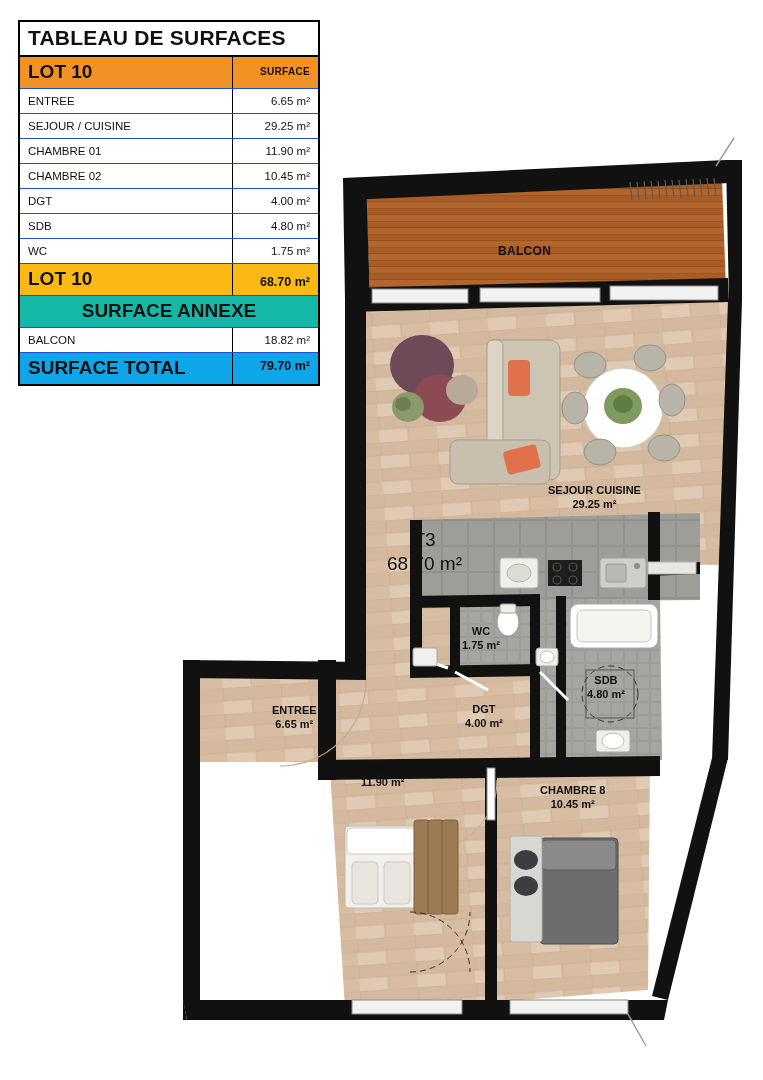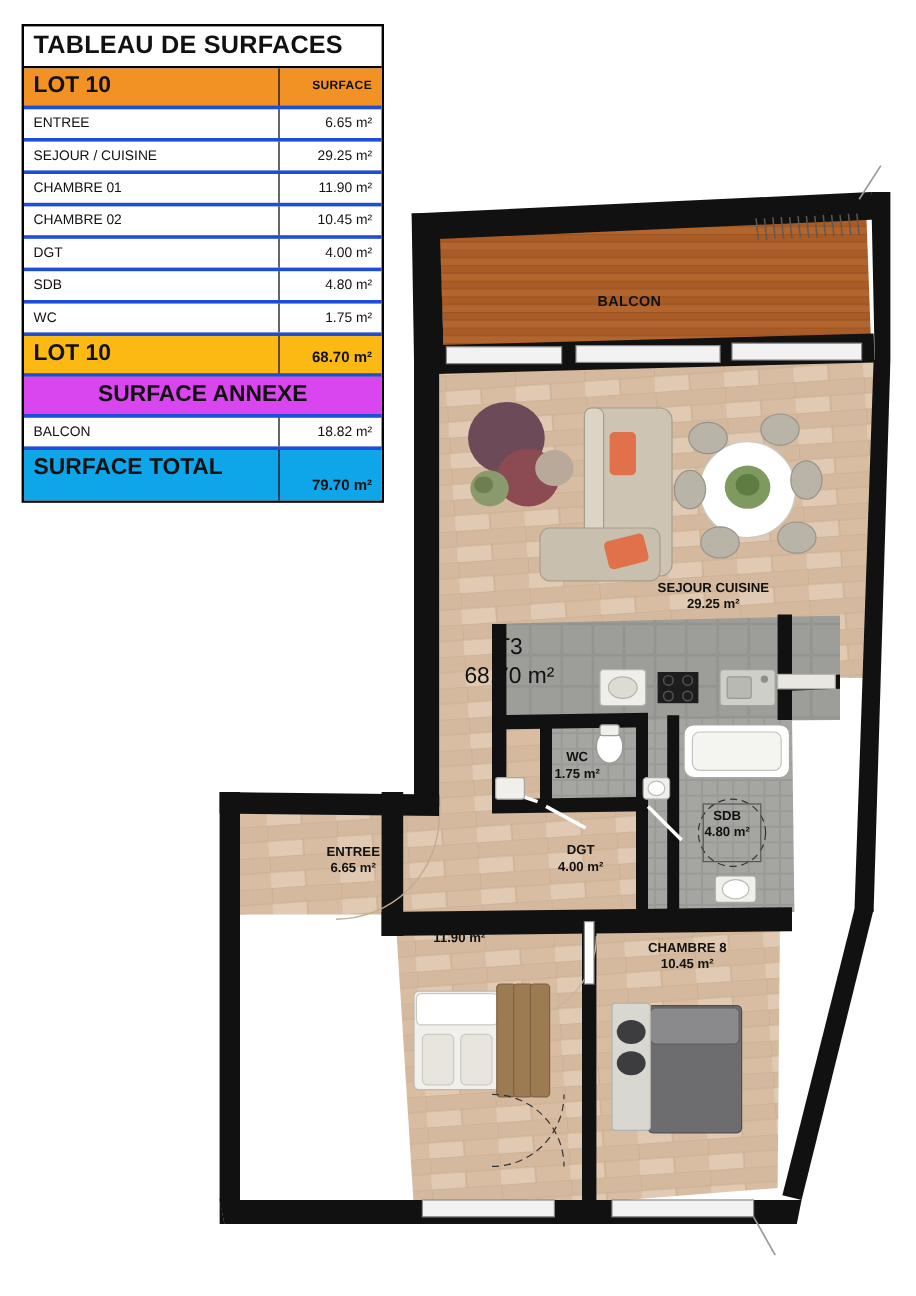--- a/index.html
+++ b/index.html
@@ -14,43 +14,43 @@
     position:absolute; left:18px; top:20px; width:302px;
     border:2px solid #000; background:#fff;
     box-sizing:border-box;
   }
   .tbl-title {
     font-size:21px; font-weight:bold; letter-spacing:.2px;
     padding:5px 8px 6px 8px; border-bottom:2px solid #000;
     line-height:1.05;
   }
   .row {
-    display:flex; border-bottom:3px solid #1d4ed8; box-sizing:border-box;
+    display:flex; border-bottom:1px solid #1d4ed8; box-sizing:border-box;
   }
   .row:last-child { border-bottom:none; }
   .c-left { flex:1 1 auto; padding:6px 8px; box-sizing:border-box; }
   .c-right {
     width:86px; flex:0 0 86px; padding:6px 8px; box-sizing:border-box;
     text-align:right; border-left:1px solid #000;
   }
   .row.head { background:#f29124; }
   .row.head .c-left { font-size:19px; font-weight:bold; padding:4px 8px 5px; }
   .row.head .c-right { font-size:10px; font-weight:bold; letter-spacing:.3px; padding-top:9px; }
   .row.data .c-left { font-size:11.5px; }
   .row.data .c-right { font-size:11.5px; }
   .row.total { background:#fcb913; }
   .row.total .c-left { font-size:19px; font-weight:bold; padding:4px 8px 5px; }
   .row.total .c-right { font-size:12.5px; font-weight:bold; padding-top:11px; }
-  .row.annexe { background:#d946ef; }
+  .row.annexe { background:#14b8a6; }
   .row.annexe .c-left {
     font-size:19px; font-weight:bold; text-align:center; padding:4px 8px 5px;
   }
   .row.grand { background:#0ea5e9; }
   .row.grand .c-left { font-size:19px; font-weight:bold; padding:4px 8px 5px; }
-  .row.grand .c-right { font-size:12.5px; font-weight:bold; padding-top:22px; }
+  .row.grand .c-right { font-size:12.5px; font-weight:bold; padding-top:6px; }
 
   
   #plan { position:absolute; left:0; top:0; width:763px; height:1080px; }
   #plan svg { display:block; }
   .plabel {
     position:absolute; text-align:center; font-weight:bold;
     font-size:11px; line-height:1.25; color:#111; white-space:nowrap;
   }
   .plabel.big { font-weight:normal; font-size:19px; }
   .plabel.balcon { font-size:12px; letter-spacing:.3px; }

